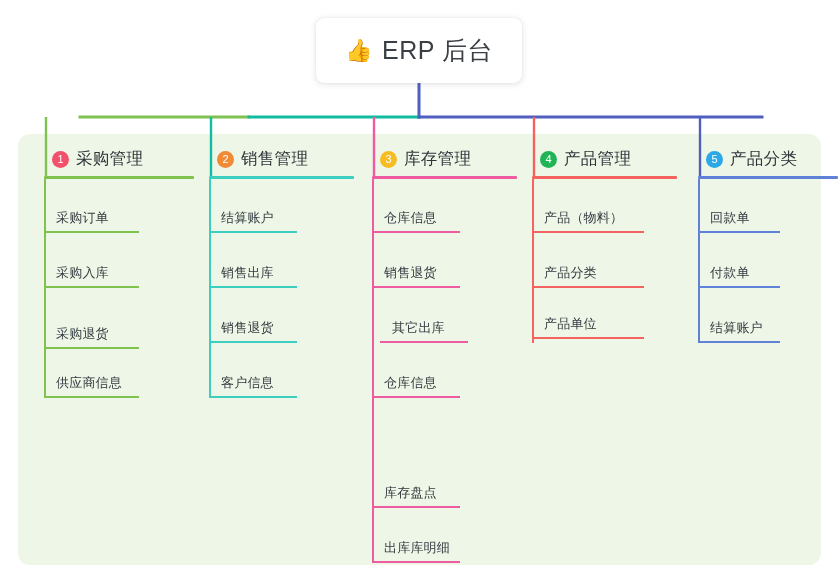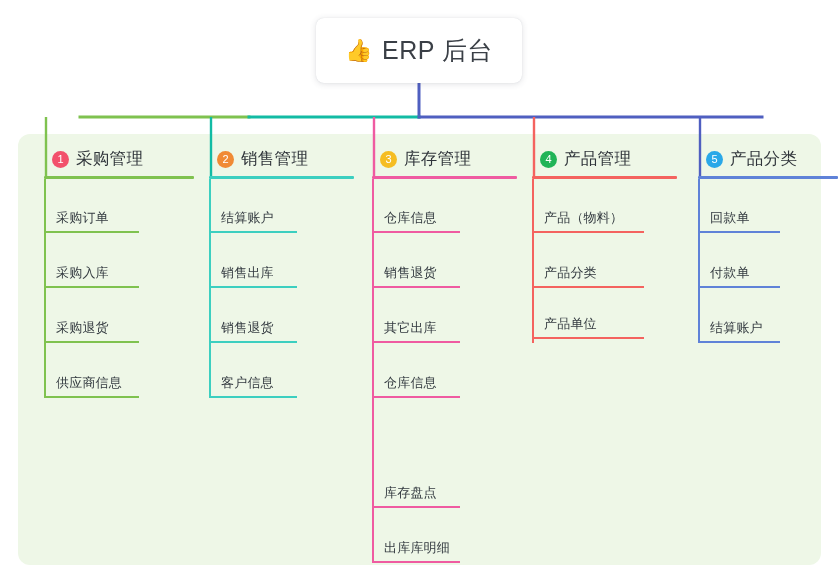--- a/index.html
+++ b/index.html
@@ -177,21 +177,21 @@
         <div class="leaves" style="height: 219px;">
           <div class="spine" style="background: rgb(127, 194, 79); height: 219px;"></div>
           <div class="leaf" style="position: absolute; left: 0px; width: 170px; height: 55px; top: -1px; text-align: center;">
             <div class="leaf-label">采购订单</div>
             <div class="leaf-underline" style="background: rgb(127, 194, 79); width: 95px;"></div>
           </div>
           <div class="leaf" style="position: absolute; left: 0px; width: 170px; height: 55px; top: 54px;">
             <div class="leaf-label">采购入库</div>
             <div class="leaf-underline" style="background: rgb(127, 194, 79); width: 95px;"></div>
           </div>
-          <div class="leaf" style="position: absolute; left: 0px; width: 170px; height: 55px; top: 109px;">
+          <div class="leaf" style="position: absolute; left: 0px; width: 170px; height: 55px; top: 115px;">
             <div class="leaf-label">采购退货</div>
             <div class="leaf-underline" style="background: rgb(127, 194, 79); width: 95px;"></div>
           </div>
           <div class="leaf" style="position: absolute; left: 0px; width: 170px; height: 55px; top: 164px;">
             <div class="leaf-label">供应商信息</div>
             <div class="leaf-underline" style="background: rgb(127, 194, 79); width: 95px;"></div>
           </div>
         </div>
       </div>
       <div class="column" style="left: 199px; top: 148px; width: 165px;">
@@ -229,21 +229,21 @@
         <div class="leaves" style="height: 384px;">
           <div class="spine" style="background: rgb(239, 91, 161); height: 384px;"></div>
           <div class="leaf" style="position: absolute; left: 0px; width: 165px; height: 55px; top: -1px;">
             <div class="leaf-label">仓库信息</div>
             <div class="leaf-underline" style="background: rgb(239, 91, 161); width: 88px;"></div>
           </div>
           <div class="leaf" style="position: absolute; left: 0px; width: 165px; height: 55px; top: 54px;">
             <div class="leaf-label">销售退货</div>
             <div class="leaf-underline" style="background: rgb(239, 91, 161); width: 88px;"></div>
           </div>
-          <div class="leaf" style="position: absolute; left: 0px; width: 165px; height: 55px; top: 109px;">
+          <div class="leaf" style="position: absolute; left: 8px; width: 165px; height: 55px; top: 109px;">
             <div class="leaf-label">其它出库</div>
             <div class="leaf-underline" style="background: rgb(239, 91, 161); width: 88px;"></div>
           </div>
           <div class="leaf" style="position: absolute; left: 0px; width: 165px; height: 55px; top: 164px;">
             <div class="leaf-label">仓库信息</div>
             <div class="leaf-underline" style="background: rgb(239, 91, 161); width: 88px;"></div>
           </div>
           <div class="leaf" style="position: absolute; left: 0px; width: 165px; height: 55px; top: 274px;">
             <div class="leaf-label">库存盘点</div>
             <div class="leaf-underline" style="background: rgb(239, 91, 161); width: 88px;"></div>

